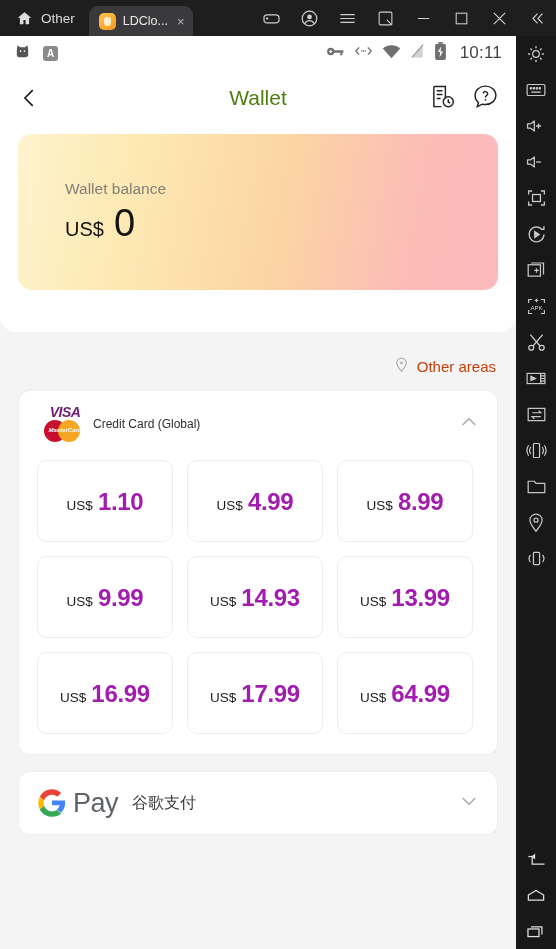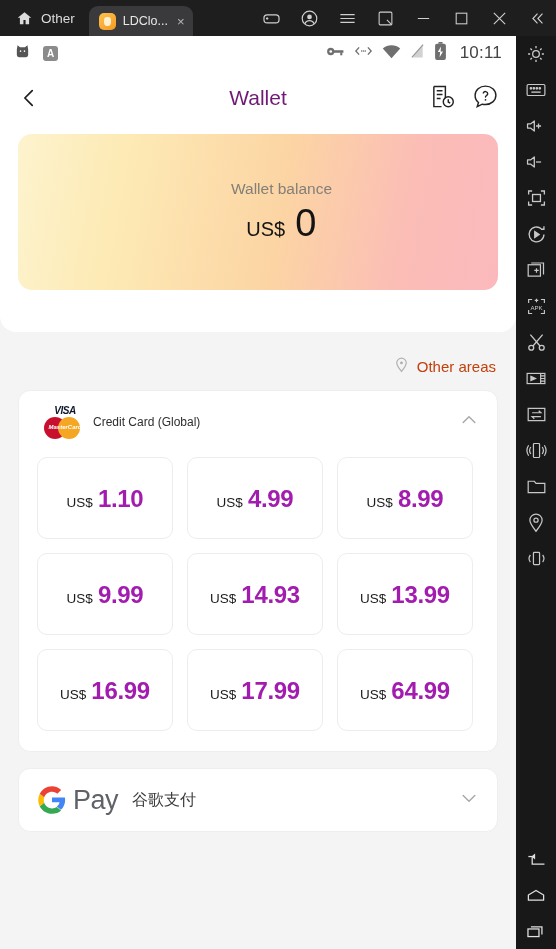--- a/index.html
+++ b/index.html
@@ -65,28 +65,28 @@
     width: 15px; height: 15px; background: #8b8b8b; border-radius: 3px; color: #fff;
     font-size: 10px; display: flex; align-items: center; justify-content: center; font-weight: bold;
   }
 
   .navbar {
     position: relative; height: 56px; display: flex; align-items: center; padding: 0 18px;
   }
   .nav-back { width: 34px; height: 40px; display: flex; align-items: center; }
   .nav-title {
     position: absolute; left: 0; right: 0; text-align: center;
-    font-size: 21px; color: #701a75; pointer-events: none;
+    font-size: 21px; color: #4d7c0f; pointer-events: none;
   }
   .nav-right { margin-left: auto; display: flex; align-items: center; gap: 18px; z-index: 2; }
 
   .balance-card {
     margin: 8px 18px 0 18px; height: 156px; border-radius: 14px;
     background: linear-gradient(100deg,#fdf3ce 0%, #fdeab4 22%, #fcd4a4 55%, #fbbdb6 80%, #fbb9bd 100%);
-    display: flex; flex-direction: column; align-items: center; justify-content: center; padding-left: 47px;
+    display: flex; flex-direction: column; justify-content: center; padding-left: 47px;
   }
   .bal-label { font-size: 15.5px; color: #837f78; margin-bottom: 4px; }
   .bal-amount { display: flex; align-items: baseline; gap: 10px; color: #141414; }
   .bal-cur { font-size: 20px; }
   .bal-val { font-size: 38px; font-weight: 400; letter-spacing: .5px; }
 
   
   .body { position: absolute; top: 296px; left: 0; width: 516px; }
   .section-head {
     display: flex; align-items: center; padding: 24px 20px 14px 20px; color: #9a9a9a;
@@ -113,21 +113,21 @@
   .tile-cur { font-size: 13.5px; color: #1b1b1b; }
   .tile-val { font-size: 24px; font-weight: 600; color: #a21caf; letter-spacing: -.3px; }
 
   
   .gpay { display: flex; align-items: center; gap: 6px; }
   .gpay-text { font-size: 27px; color: #5f6368; letter-spacing: -.5px; font-weight: 400; }
 
   
   .vmc { display: flex; flex-direction: column; align-items: center; }
   .visa-txt {
-    font-size: 10px; font-weight: bold; font-style: italic; color: #0f172a;
+    font-size: 14px; font-weight: bold; font-style: italic; color: #701a75;
     letter-spacing: -.5px; line-height: 1;
   }
   .mc { position: relative; width: 42px; height: 22px; margin-top: 1px; }
   .mc i { position: absolute; top: 0; width: 22px; height: 22px; border-radius: 50%; }
   .mc .r { left: 0; background: #c8102e; }
   .mc .o { left: 14px; background: #f5a623; }
   .mc span {
     position: absolute; left: 0; right: 0; top: 7px; text-align: center; z-index: 3;
     font-size: 6px; font-weight: bold; color: #fff; font-style: italic;
   }

